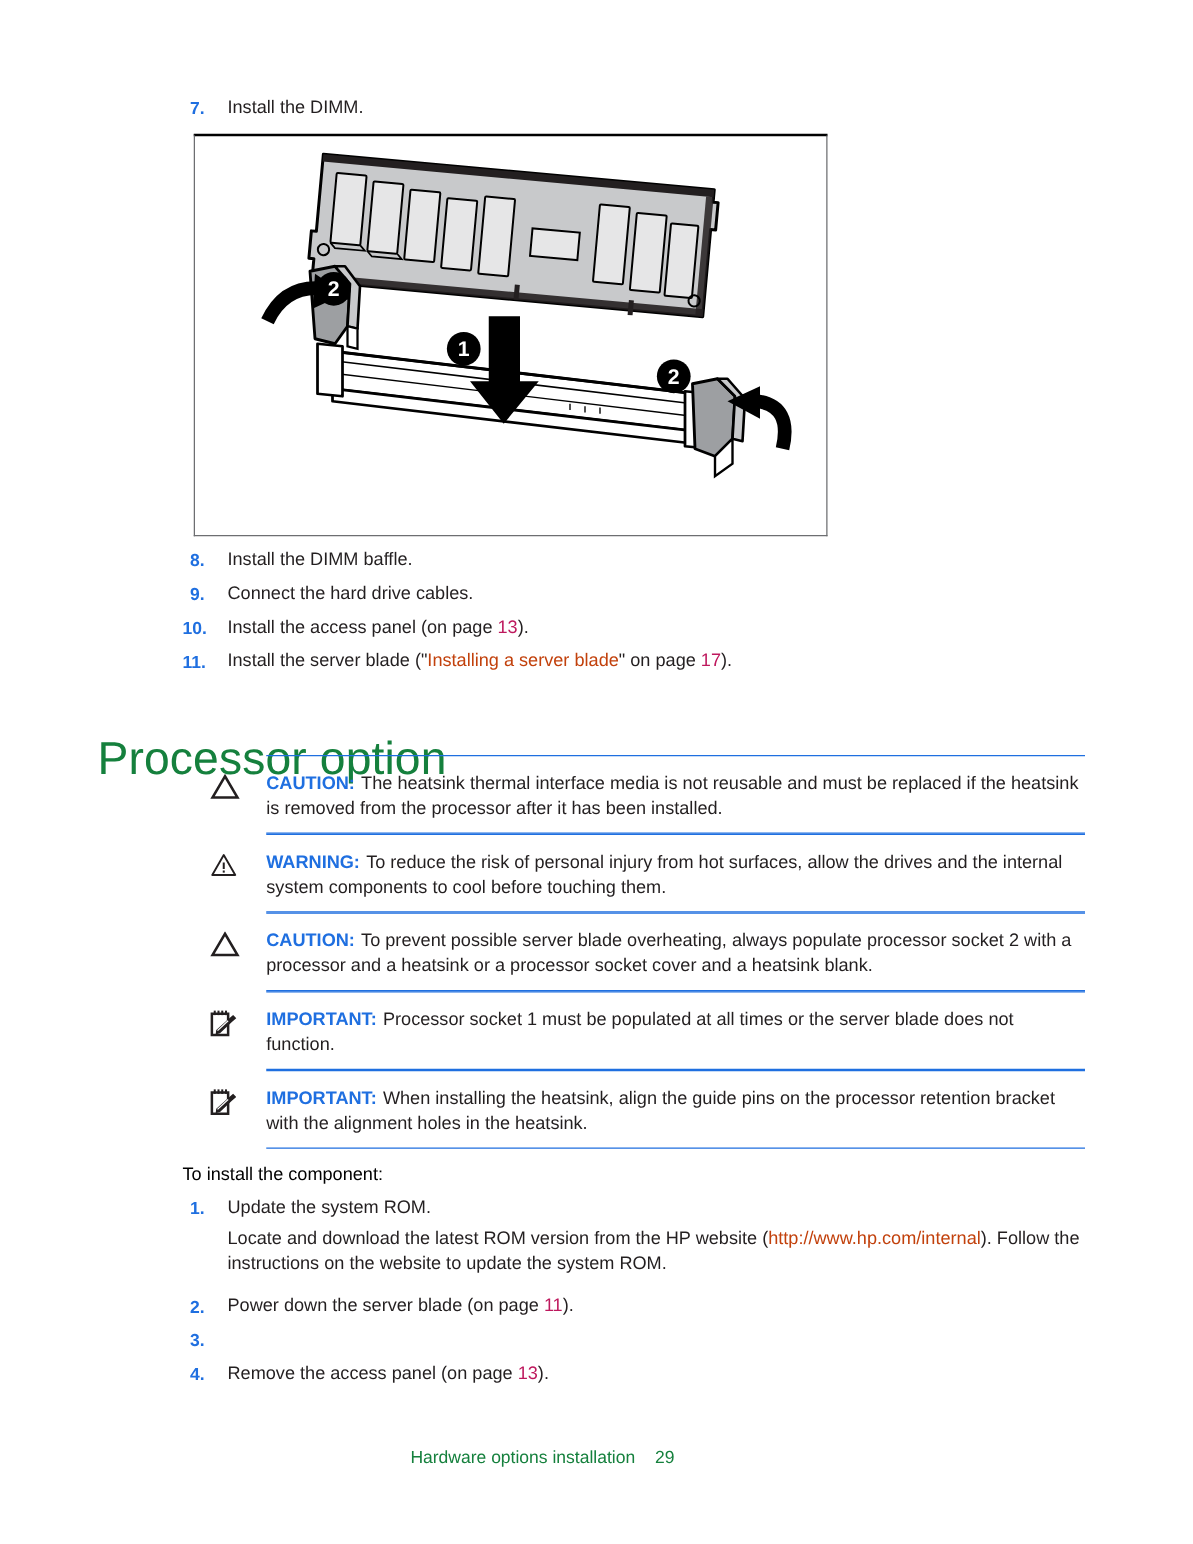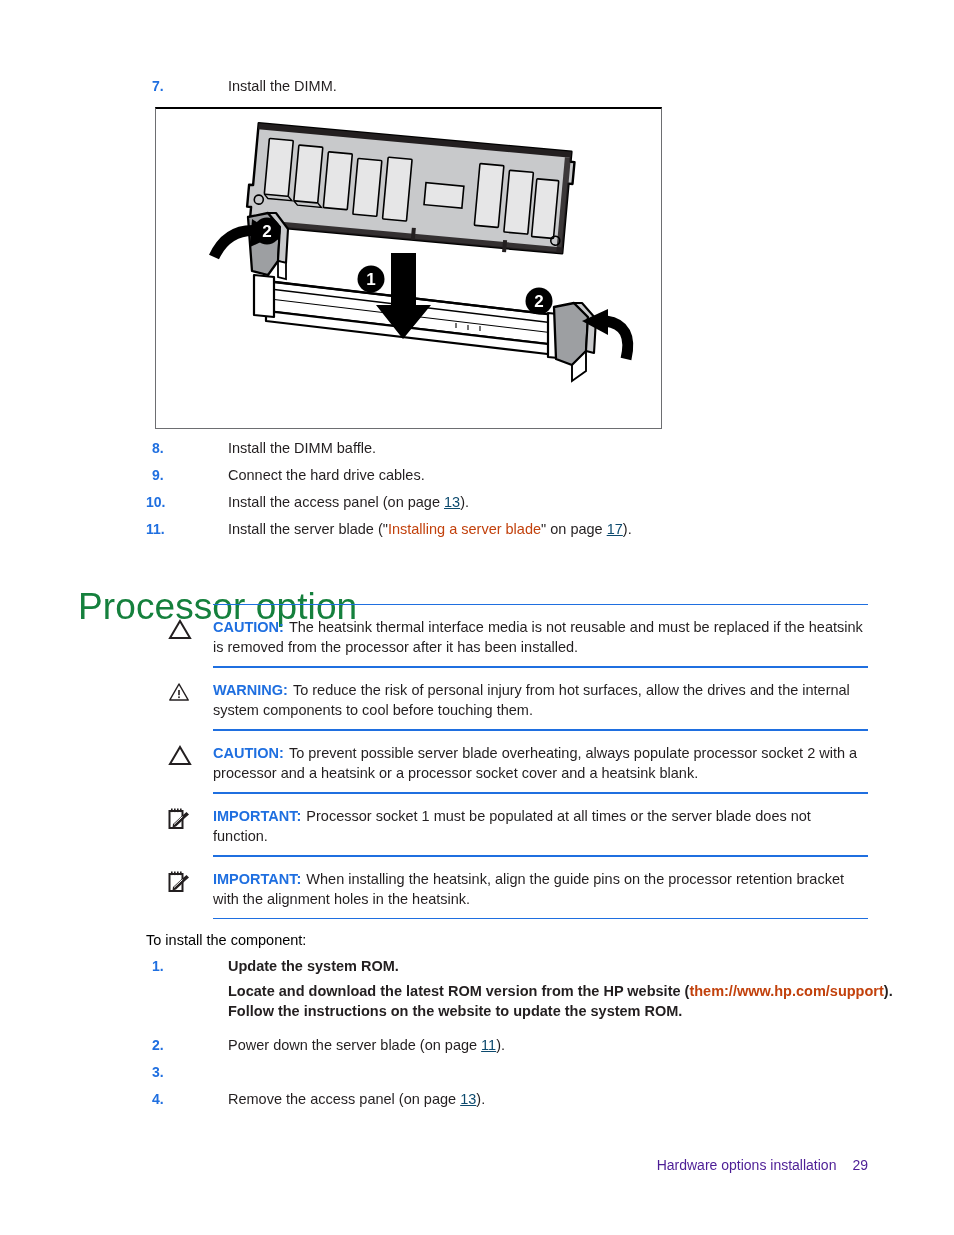--- a/index.html
+++ b/index.html
@@ -39,24 +39,23 @@
     text-align: left;
     padding-left: 6px;
     box-sizing: border-box;
     line-height: 20px;
   }
   .onum.wide { padding-left: 0px; }
   .otext {
     font-size: 14.5px;
     line-height: 20px;
     color: #231f20;
-    margin-left: 46px;
   }
   .lnk { color: #c2410c; }
-  .pg  { color: #0c4a6e; text-decoration: underline; }
+  .pg  { color: #be185d; }
 
   
   .figure {
     position: absolute;
     left: 155px;
     top: 107px;
     width: 507px;
     height: 322px;
     border: 1.5px solid #6d6e71;
     border-top-color: #000;
@@ -140,23 +139,23 @@
     color: #231f20;
     margin: 5px 0 7px 0;
   }
 
   
   .footer {
     position: absolute;
     left: 0;
     right: 86px;
     top: 1157px;
-    text-align: right;
+    text-align: center;
     font-size: 14px;
-    color: #4c1d95;
+    color: #15803d;
   }
   .footer .pageno { margin-left: 16px; }
 </style>
 </head>
 <body>
 
 <div class="page">
 
   <div class="olist" style="left:146px; top:76px; width:700px;">
     <div class="orow">
@@ -394,23 +393,23 @@
       <div class="rule-bottom"></div>
     </div>
   </div>
 
   <div class="lead">To install the component:</div>
 
   <div class="olist" style="left:146px; top:956px; width:760px;">
 
     <div class="orow">
       <div class="onum">1.</div>
-      <div class="otext" style="width:710px;font-weight:bold;">
+      <div class="otext" style="width:710px;">
         <span>Update the system ROM.</span>
-        <div class="subpara"><span>Locate and download the latest ROM version from the HP website (</span><span class="lnk">them://www.hp.com/support</span><span>). Follow the instructions on the website to update the system ROM.</span></div>
+        <div class="subpara"><span>Locate and download the latest ROM version from the HP website (</span><span class="lnk">http://www.hp.com/internal</span><span>). Follow the instructions on the website to update the system ROM.</span></div>
       </div>
     </div>
 
     <div class="orow">
       <div class="onum">2.</div>
       <div class="otext"><span>Power down the server blade (on page </span><span class="pg">11</span><span>).</span></div>
     </div>
 
     <div class="orow">
       <div class="onum">3.</div>

